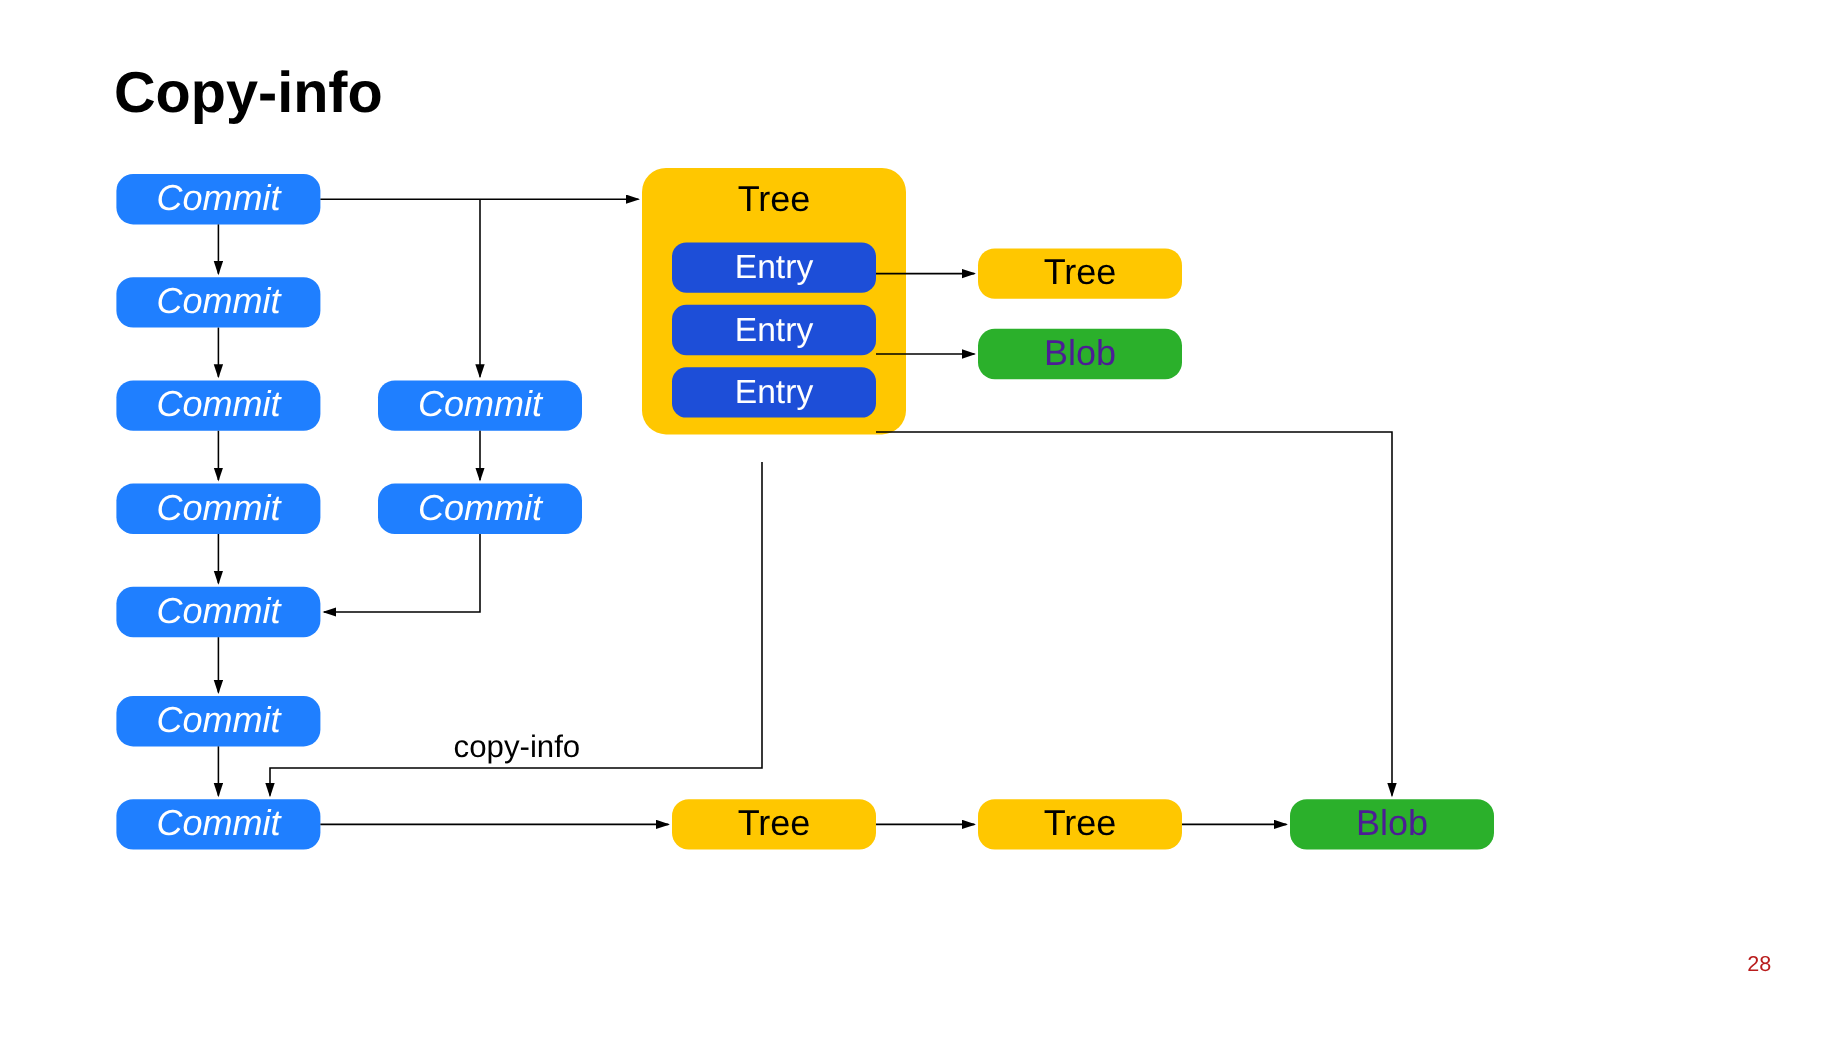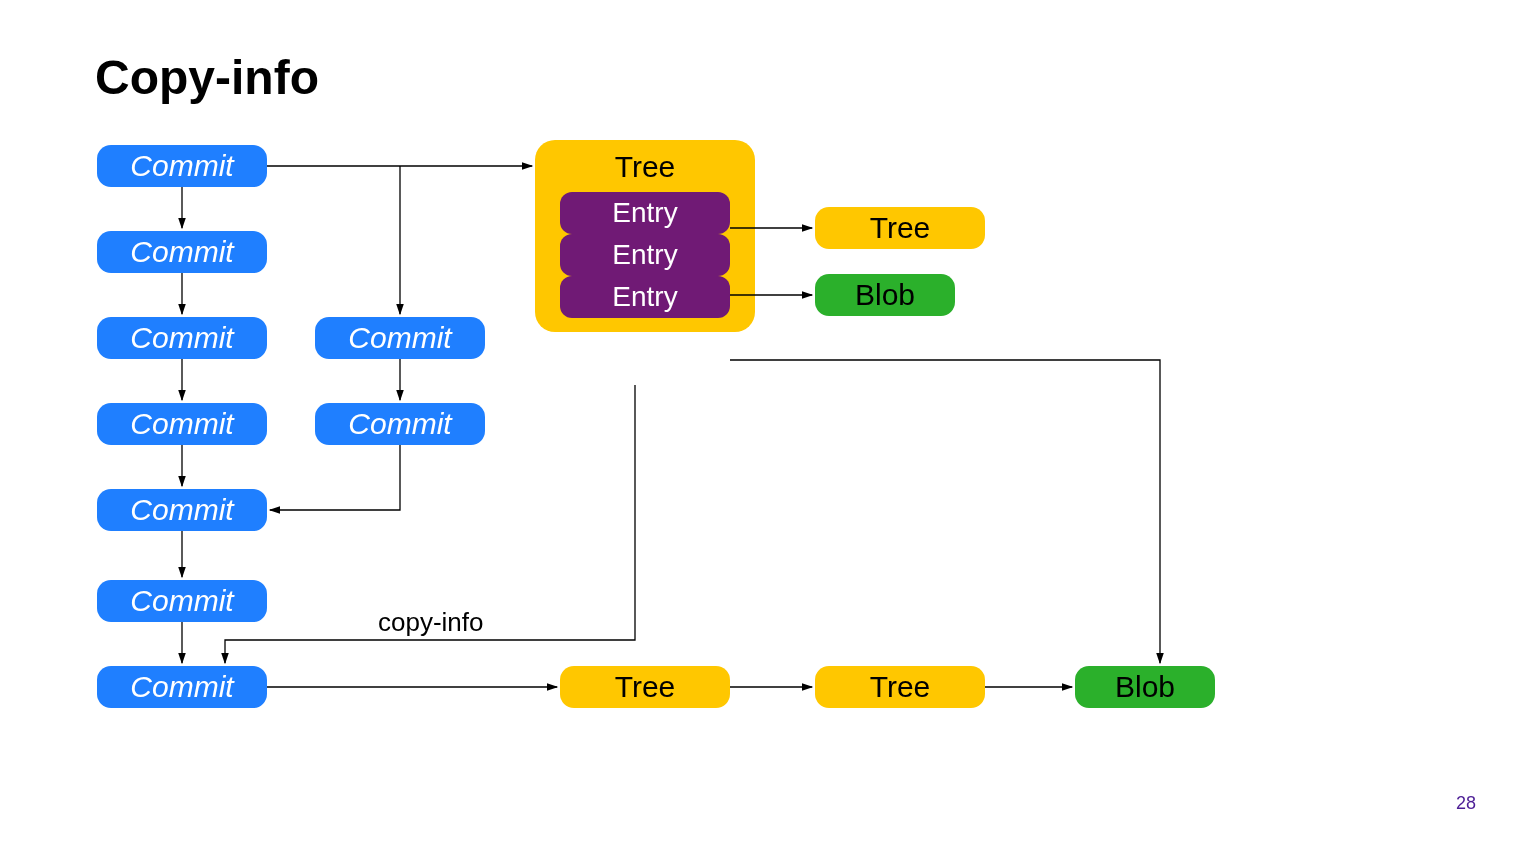--- a/index.html
+++ b/index.html
@@ -44,53 +44,54 @@
     border-radius: 20px;
     padding: 10px 0 14px 0;
     flex-direction: column;
   }
   .tree-big-title {
     font-size: 30px;
     color: #000;
     margin-bottom: 8px;
   }
   .entry {
-    background: #701a75;
+    background: #1d4ed8;
     color: #fff;
     width: 170px;
     height: 42px;
     border-radius: 12px;
+    margin-top: 10px;
     display: flex;
     align-items: center;
     justify-content: center;
     font-size: 28px;
   }
   .tree-small {
     background: #ffc700;
     color: #000;
     width: 170px;
     height: 42px;
   }
   .blob {
     background: #2bb02b;
-    color: #000000;
-    width: 140px;
+    color: #4c1d95;
+    width: 170px;
     height: 42px;
   }
   .label {
     position: absolute;
     font-size: 26px;
     color: #000;
   }
   .page-num {
     position: absolute;
     right: 60px;
     bottom: 50px;
     font-size: 18px;
-    color: #4c1d95;
+    color: #b91c1c;
   }
   svg.arrows {
     position: absolute;
     left: 0;
     top: 0;
     width: 1536px;
     height: 864px;
     pointer-events: none;
   }
 </style>

